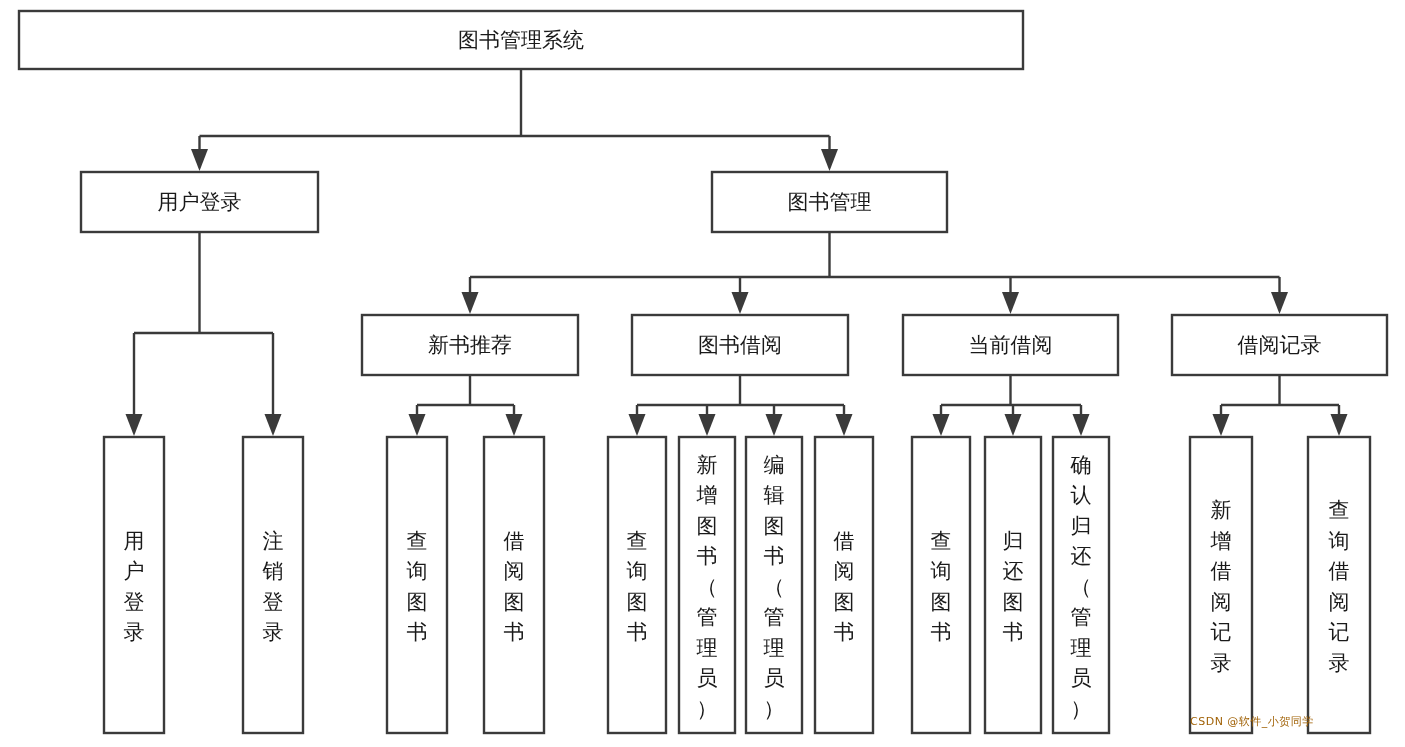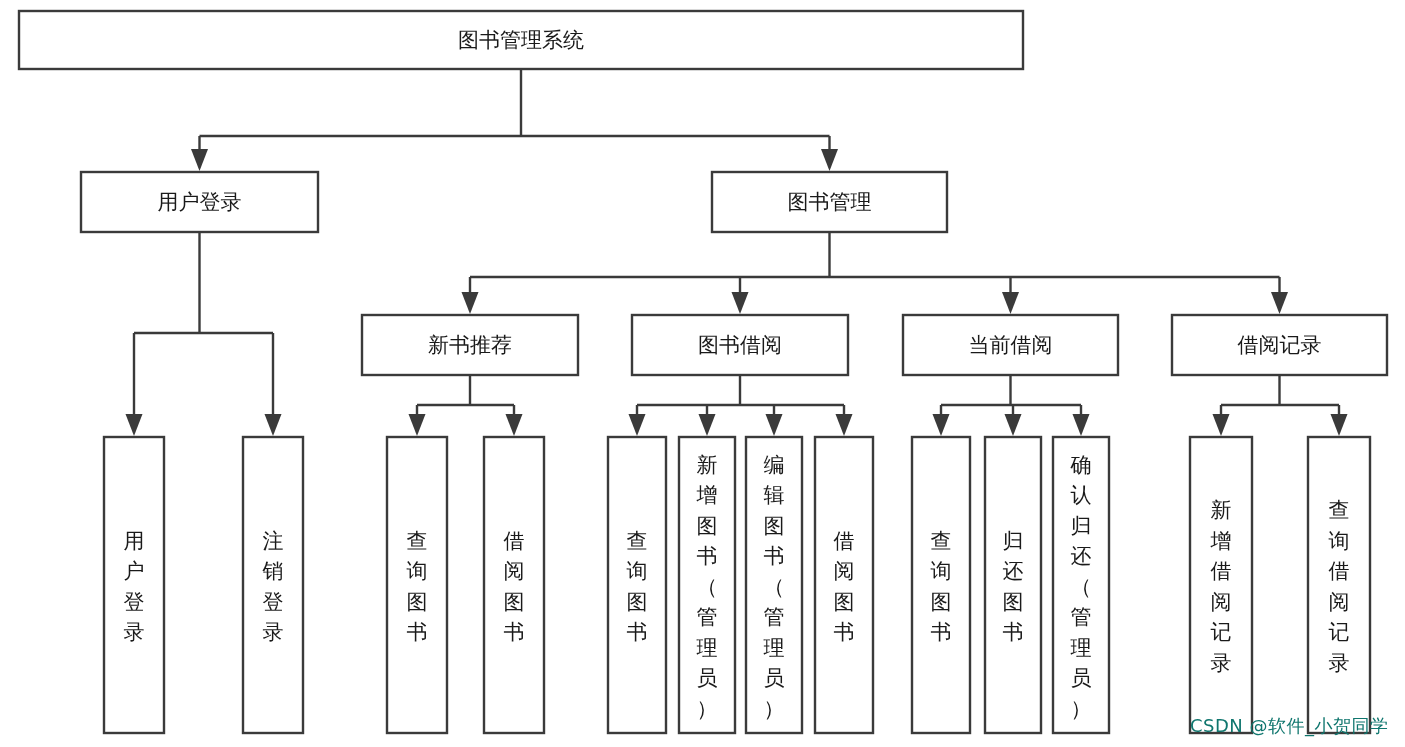--- a/index.html
+++ b/index.html
@@ -54,22 +54,22 @@
   }
   .arrow-head {
     fill: #3a3a3a;
     stroke: none;
   }
   #watermark {
     position: absolute;
     left: 1190px;
     top: 714px;
     font-family: "DejaVu Sans", "Liberation Sans", sans-serif;
-    font-size: 18px;
-    color: #0f766e;
+    font-size: 11px;
+    color: #a16207;
     white-space: nowrap;
     letter-spacing: 0.5px;
   }
 </style>
 </head>
 <body>
 
 <div id="diagram-root">
   <svg id="flow" viewBox="0 0 1405 747" xmlns="http://www.w3.org/2000/svg">
     <g id="links-layer">

